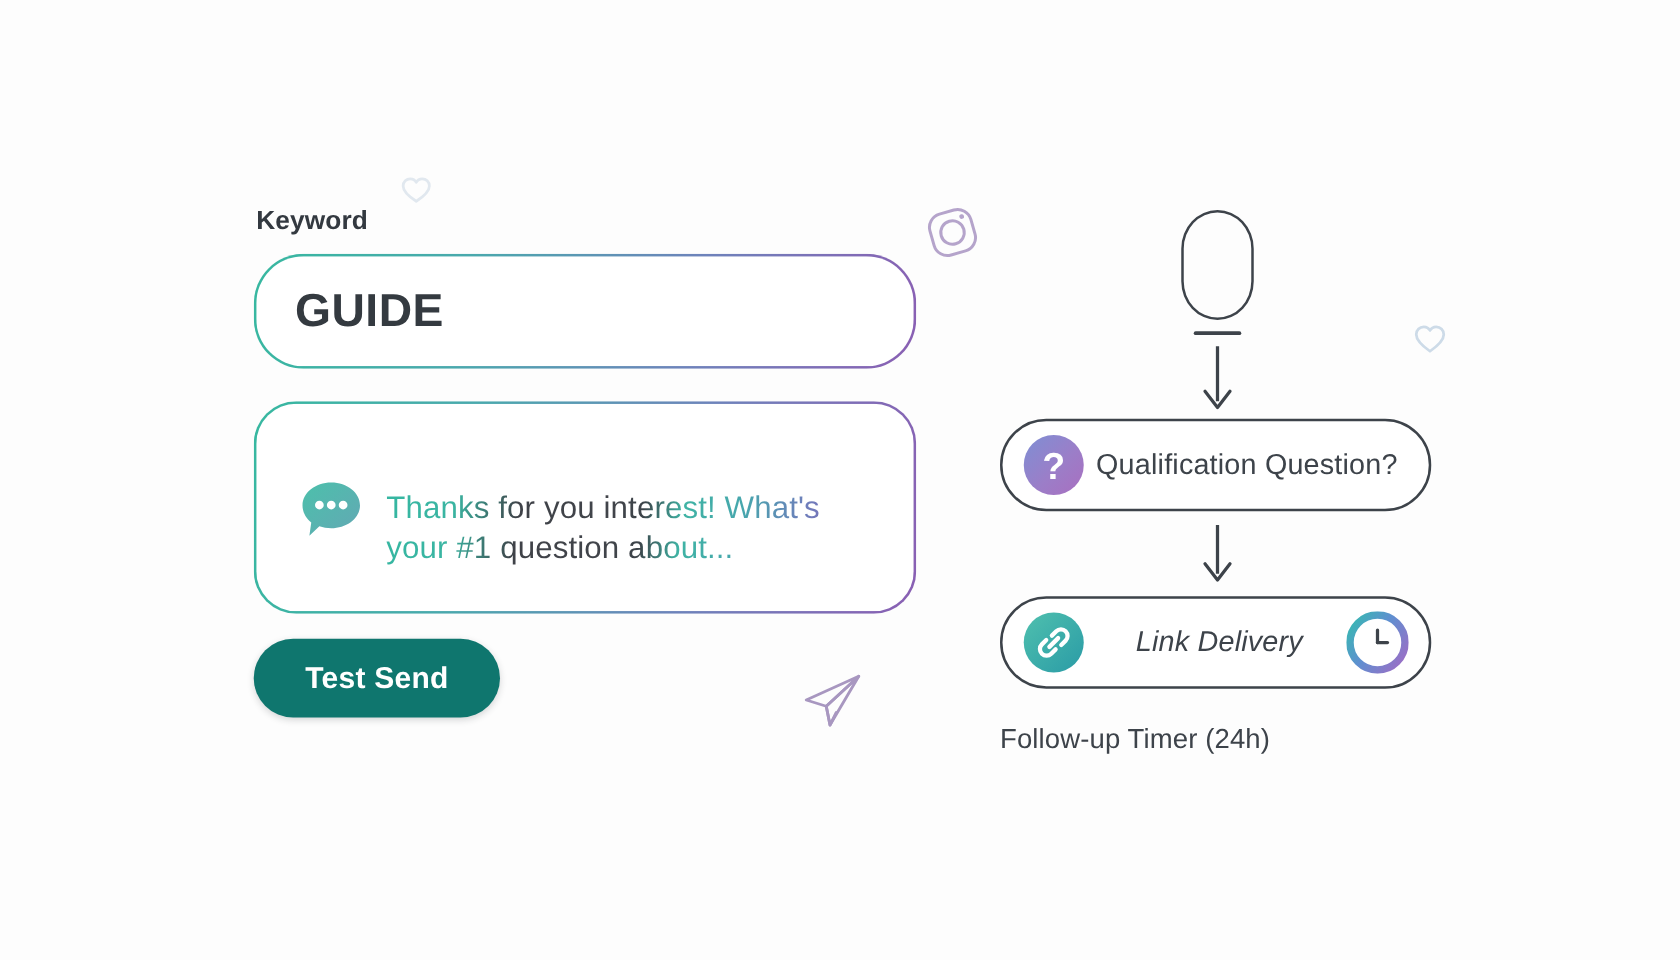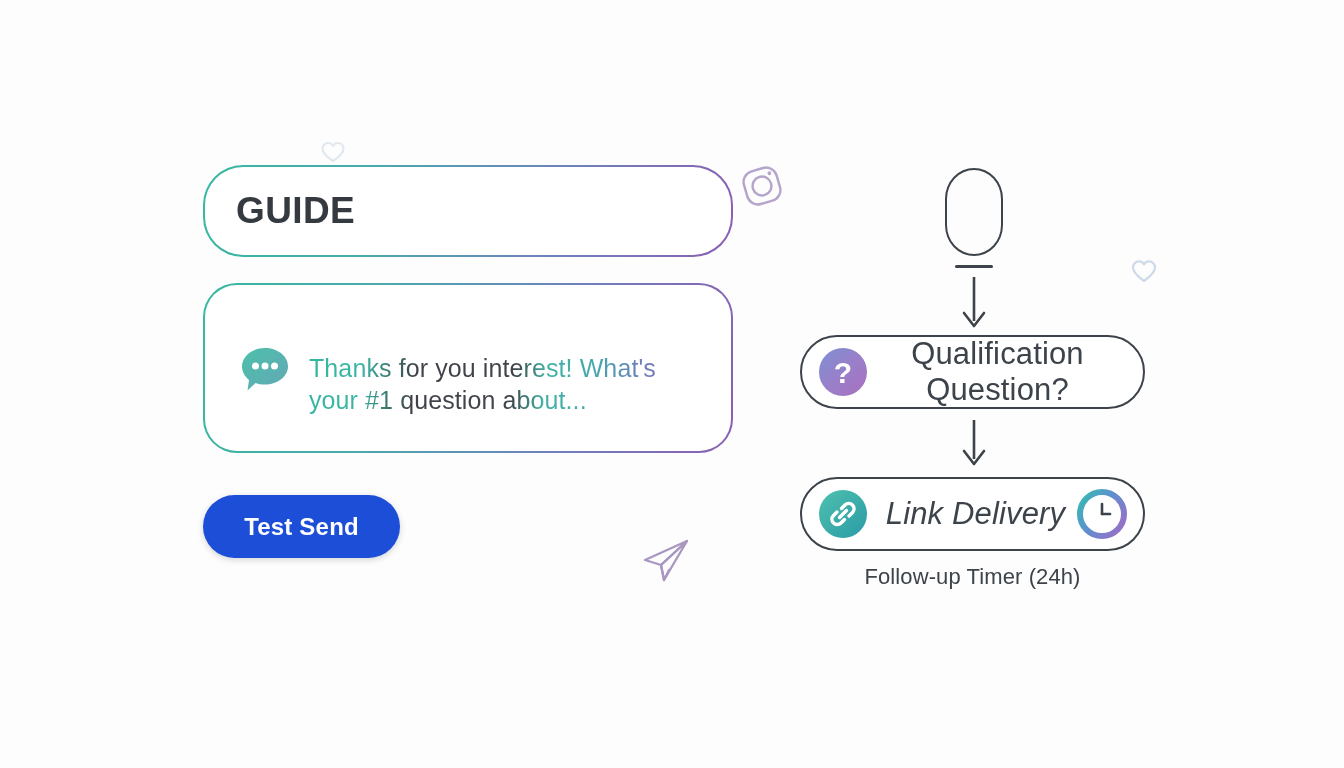--- a/index.html
+++ b/index.html
@@ -93,26 +93,26 @@
         #6d7fbb 84%,
         #8a5fb3 97%);
     -webkit-background-clip: text;
     background-clip: text;
     color: transparent;
     margin-top: 32px;
     -webkit-text-fill-color: transparent;
   }
 
   .test-send-btn {
-    margin-top: 42px;
+    margin-top: 20px;
     width: 197px;
     height: 63px;
     border: none;
     border-radius: 34px;
-    background: #1d4ed8;
+    background: #0f766e;
     color: #ffffff;
     font-family: "Liberation Sans", sans-serif;
     font-size: 24px;
     font-weight: 700;
     letter-spacing: 0.2px;
     cursor: pointer;
     box-shadow: 0 2px 6px rgba(30,34,40,0.18);
   }
 
   
@@ -167,30 +167,30 @@
   .node-link { margin-top: 0; }
 
   .node-icon {
     flex: 0 0 auto;
     width: 50px;
     height: 50px;
   }
   .node-label {
     flex: 1 1 auto;
     text-align: center;
-    font-size: 31px;
+    font-size: 23px;
     color: #3d434a;
     letter-spacing: 0.15px;
     padding: 0 6px;
   }
   .node-label.with-trailing { padding-right: 0; font-style: italic; }
 
   .timer-caption {
-    margin-top: 13px;
-    text-align: center;
+    margin-top: 27px;
+    text-align: left;
     font-size: 22px;
     color: #3d434a;
     letter-spacing: 0.1px;
   }
 
   
   .decor {
     position: absolute;
     pointer-events: none;
   }
@@ -199,20 +199,21 @@
   .decor-plane   { left: 640px;  top: 536px; }
   .decor-heart   { left: 1130px; top: 258px; }
 </style>
 </head>
 <body>
 
 <div class="stage">
 
   <div class="left-panel">
 
+    <div class="field-label">Keyword</div>
 
     <div class="grad-box keyword-box">
       <span class="keyword-value" title="Enter keyword">GUIDE</span>
     </div>
 
     <div class="grad-box message-box">
 
       <span class="bubble-icon">
         <svg viewBox="0 0 52 48" width="52" height="48" aria-hidden="true">
           <defs>

